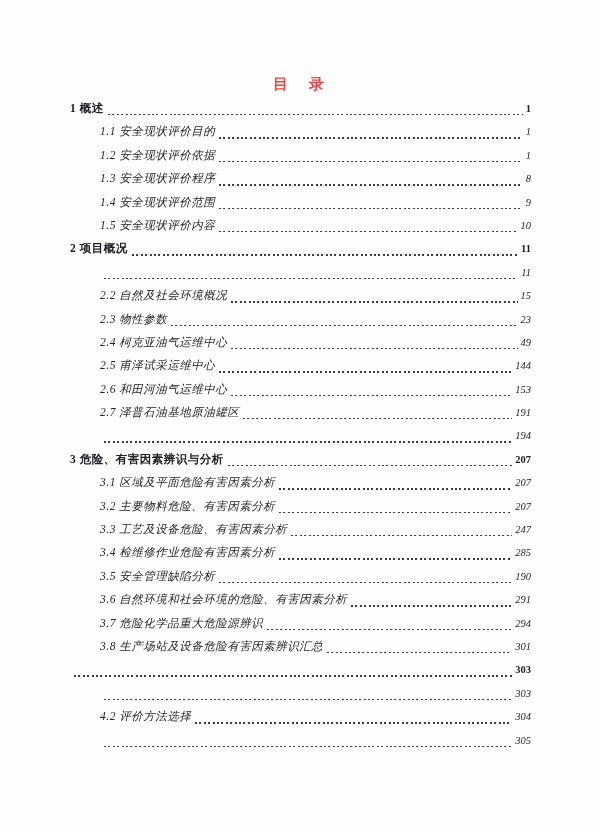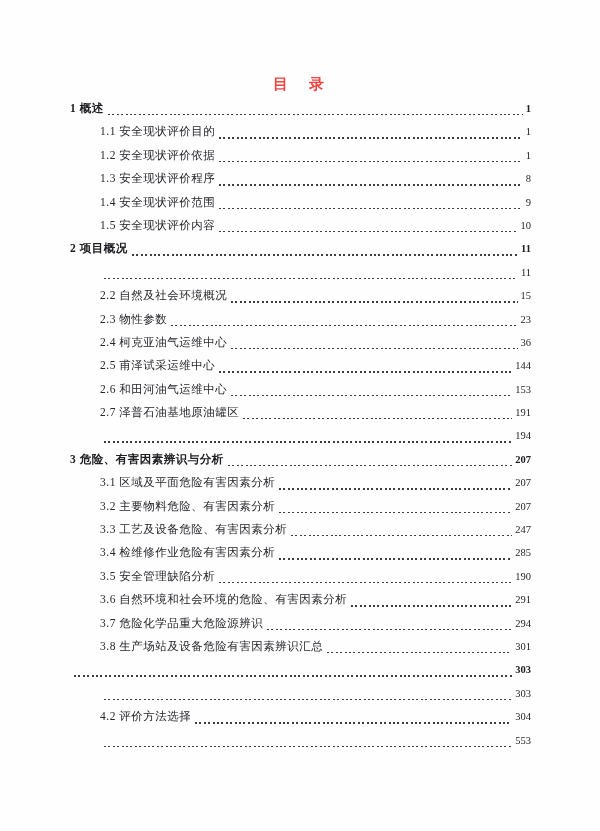--- a/index.html
+++ b/index.html
@@ -39,20 +39,21 @@
     font-size: 11.5px;
     white-space: nowrap;
   }
   .toc-row.level-1 {
     font-weight: 700;
     color: #202024;
   }
   .toc-row.level-2 {
     padding-left: 30px;
     font-weight: 400;
+    font-style: italic;
   }
   .toc-label {
     flex: 0 0 auto;
     letter-spacing: 0.5px;
   }
   .toc-leader {
     flex: 1 1 auto;
     align-self: flex-end;
     height: 1.4px;
     margin: 0 3px 5px 4px;
@@ -119,21 +120,21 @@
       <span class="toc-page">15</span>
     </div>
     <div class="toc-row level-2">
       <span class="toc-label">2.3 物性参数</span>
       <span class="toc-leader"></span>
       <span class="toc-page">23</span>
     </div>
     <div class="toc-row level-2">
       <span class="toc-label">2.4 柯克亚油气运维中心</span>
       <span class="toc-leader"></span>
-      <span class="toc-page">36</span>
+      <span class="toc-page">49</span>
     </div>
     <div class="toc-row level-2">
       <span class="toc-label">2.5 甫泽试采运维中心</span>
       <span class="toc-leader"></span>
       <span class="toc-page">144</span>
     </div>
     <div class="toc-row level-2">
       <span class="toc-label">2.6 和田河油气运维中心</span>
       <span class="toc-leader"></span>
       <span class="toc-page">153</span>
@@ -200,17 +201,17 @@
       <span class="toc-leader"></span>
       <span class="toc-page">303</span>
     </div>
     <div class="toc-row level-2">
       <span class="toc-label">4.2 评价方法选择</span>
       <span class="toc-leader"></span>
       <span class="toc-page">304</span>
     </div>
     <div class="toc-row level-2">
       <span class="toc-leader"></span>
-      <span class="toc-page">553</span>
+      <span class="toc-page">305</span>
     </div>
 
   </div>
 </div>
 
 </body></html>

